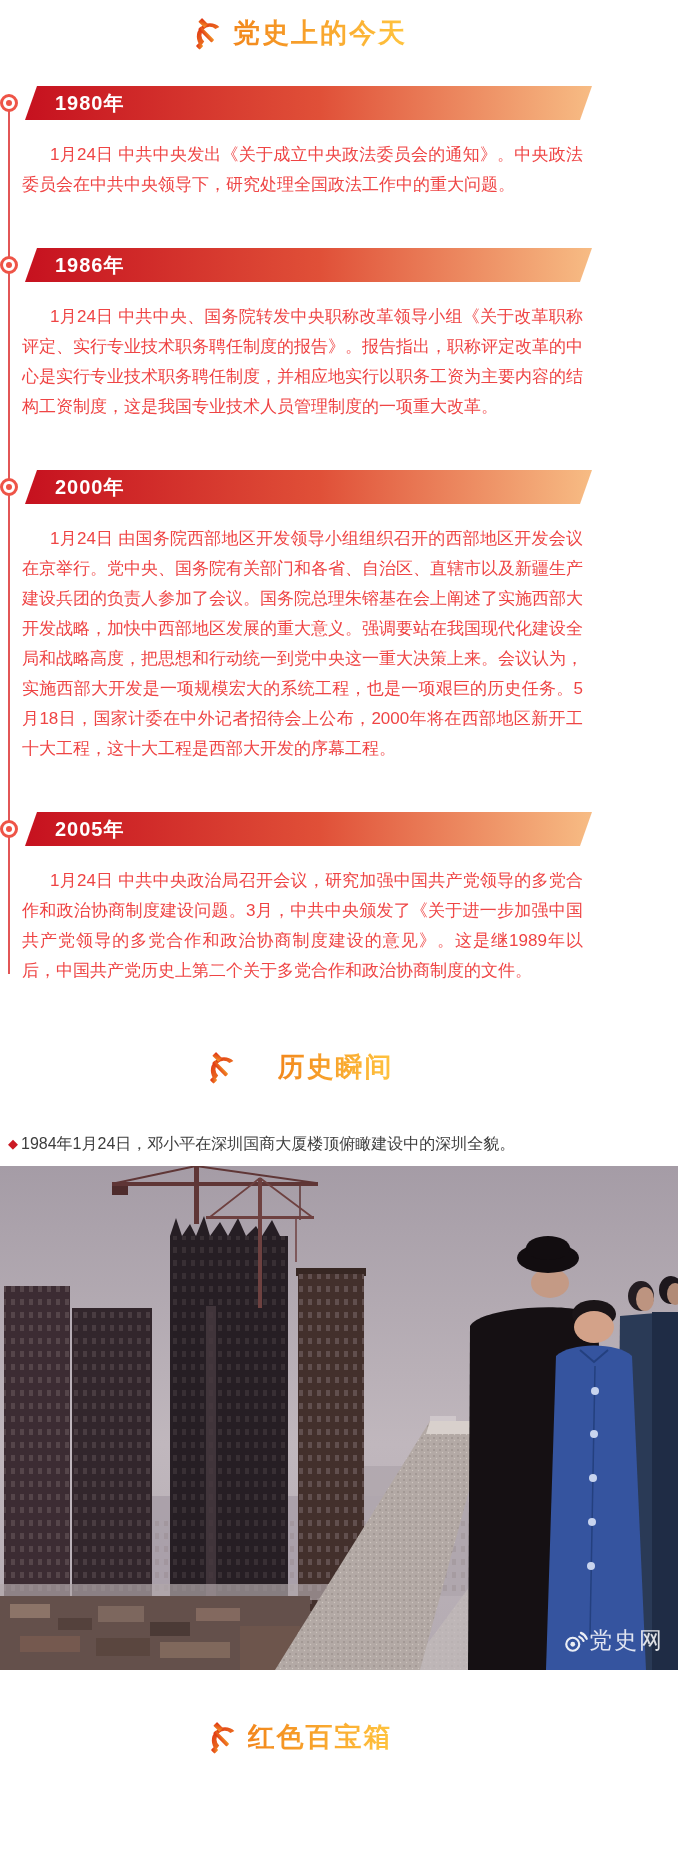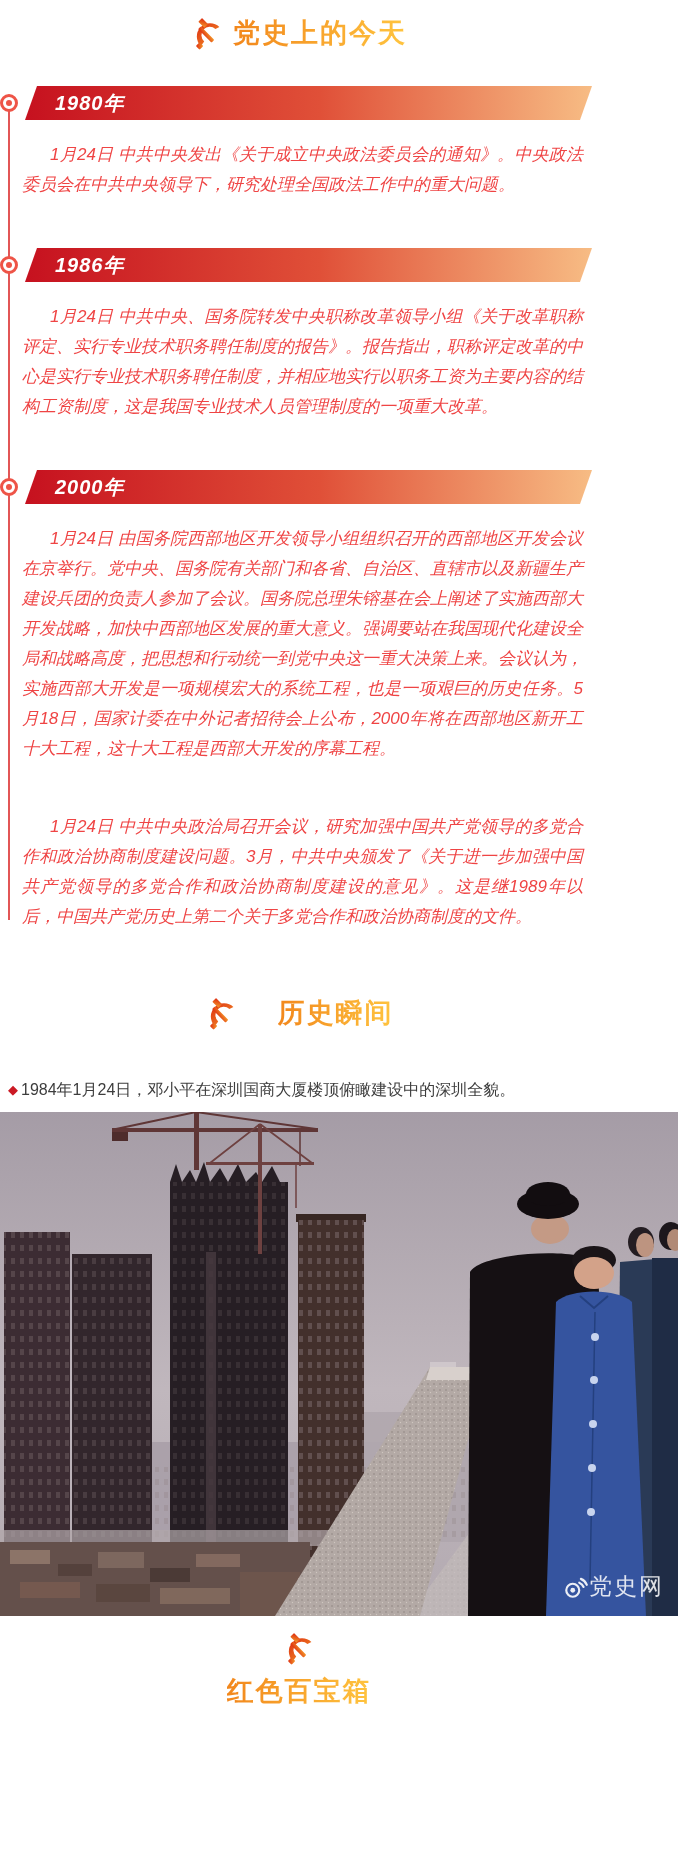--- a/index.html
+++ b/index.html
@@ -3,35 +3,35 @@
 <meta charset="utf-8">
 <style>
   html,body{margin:0;padding:0;background:#ffffff;}
   body{width:678px;font-family:"Liberation Sans","DejaVu Sans",sans-serif;color:#3e3e3e;}
   .page{width:598px;padding-bottom:21px;}
 
   
   .section-header{display:flex;align-items:center;justify-content:center;gap:9px;}
   .section-header.first{padding-top:16px;}
   .section-header.moment{margin-top:64px;gap:40px;}
-  .section-header.treasure{margin-top:16px;flex-direction:column;}
+  .section-header.treasure{margin-top:50px;}
   .emblem{width:33px;height:33px;display:inline-block;}
   .emblem svg{width:100%;height:100%;display:block;}
   .grad-title{
     font-size:27px;font-weight:bold;letter-spacing:2px;
     background:linear-gradient(90deg,#f2871c,#ffc43f);
     -webkit-background-clip:text;background-clip:text;
     color:transparent;-webkit-text-fill-color:transparent;
     margin:0;line-height:34px;
   }
 
   
   .timeline{position:relative;margin-top:36px;}
   .timeline-rail{position:absolute;left:8px;top:17px;bottom:12px;width:2px;background:#e25656;z-index:0;}
-  .entry{margin-bottom:48px;font-style:italic;}
+  .entry{margin-bottom:48px;}
   .entry:last-child{margin-bottom:0;}
   .banner-row{position:relative;margin-right:6px;z-index:1;}
   .dot{
     position:absolute;left:0;top:50%;transform:translateY(-50%);
     width:12px;height:12px;border:3px solid #ee5447;border-radius:50%;
     background:#ffffff;z-index:2;
   }
   .dot::after{
     content:"";position:absolute;left:50%;top:50%;transform:translate(-50%,-50%);
     width:6px;height:6px;border-radius:50%;background:#ee5447;
@@ -110,20 +110,26 @@
       <div class="banner-row">
         <span class="dot"></span>
         <div class="banner">
           <span class="year-label">2000年</span>
         </div>
       </div>
       <p class="entry-text">1月24日 由国务院西部地区开发领导小组组织召开的西部地区开发会议在京举行。党中央、国务院有关部门和各省、自治区、直辖市以及新疆生产建设兵团的负责人参加了会议。国务院总理朱镕基在会上阐述了实施西部大开发战略，加快中西部地区发展的重大意义。强调要站在我国现代化建设全局和战略高度，把思想和行动统一到党中央这一重大决策上来。会议认为，实施西部大开发是一项规模宏大的系统工程，也是一项艰巨的历史任务。5月18日，国家计委在中外记者招待会上公布，2000年将在西部地区新开工十大工程，这十大工程是西部大开发的序幕工程。</p>
     </section>
 
     <section class="entry">
+      <div class="banner-row">
+        <span class="dot"></span>
+        <div class="banner">
+          <span class="year-label">2005年</span>
+        </div>
+      </div>
       <p class="entry-text">1月24日 中共中央政治局召开会议，研究加强中国共产党领导的多党合作和政治协商制度建设问题。3月，中共中央颁发了《关于进一步加强中国共产党领导的多党合作和政治协商制度建设的意见》。这是继1989年以后，中国共产党历史上第二个关于多党合作和政治协商制度的文件。</p>
     </section>
 
     <section class="entry">
     </section>
   </div>
 
   <header class="section-header moment">
     <span class="emblem">
       <svg viewBox="0 0 100 100" aria-hidden="true">

